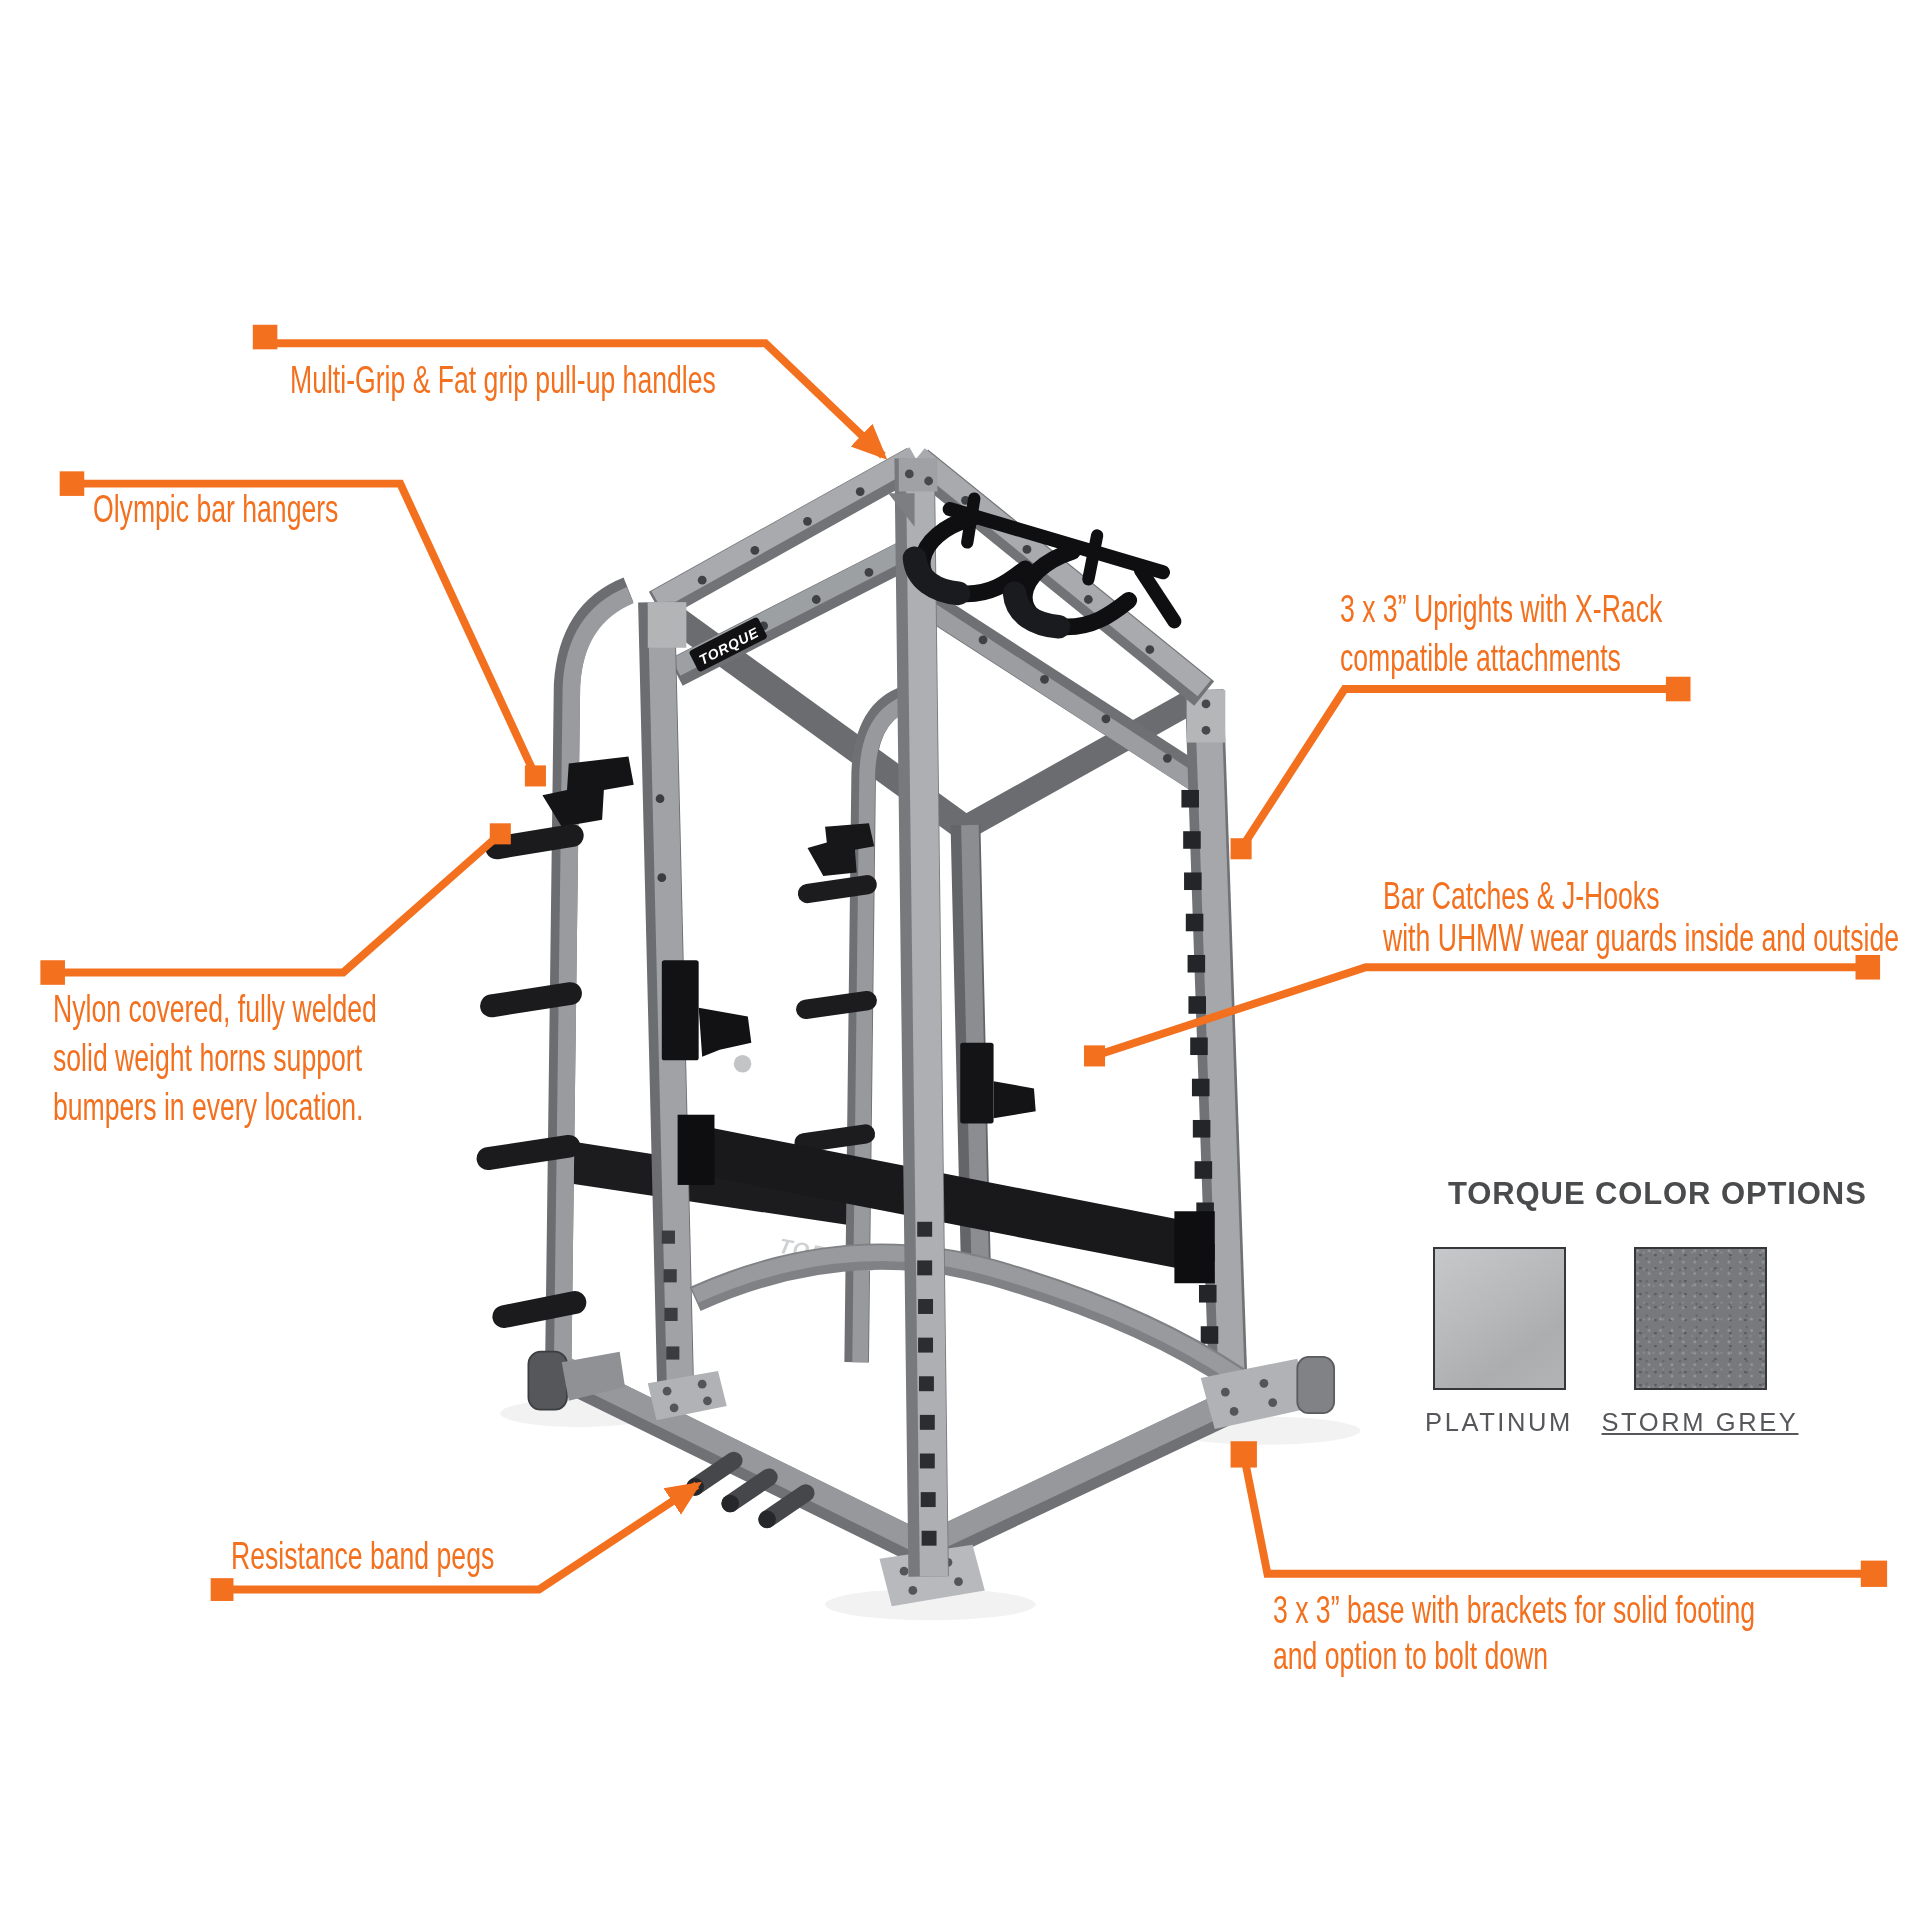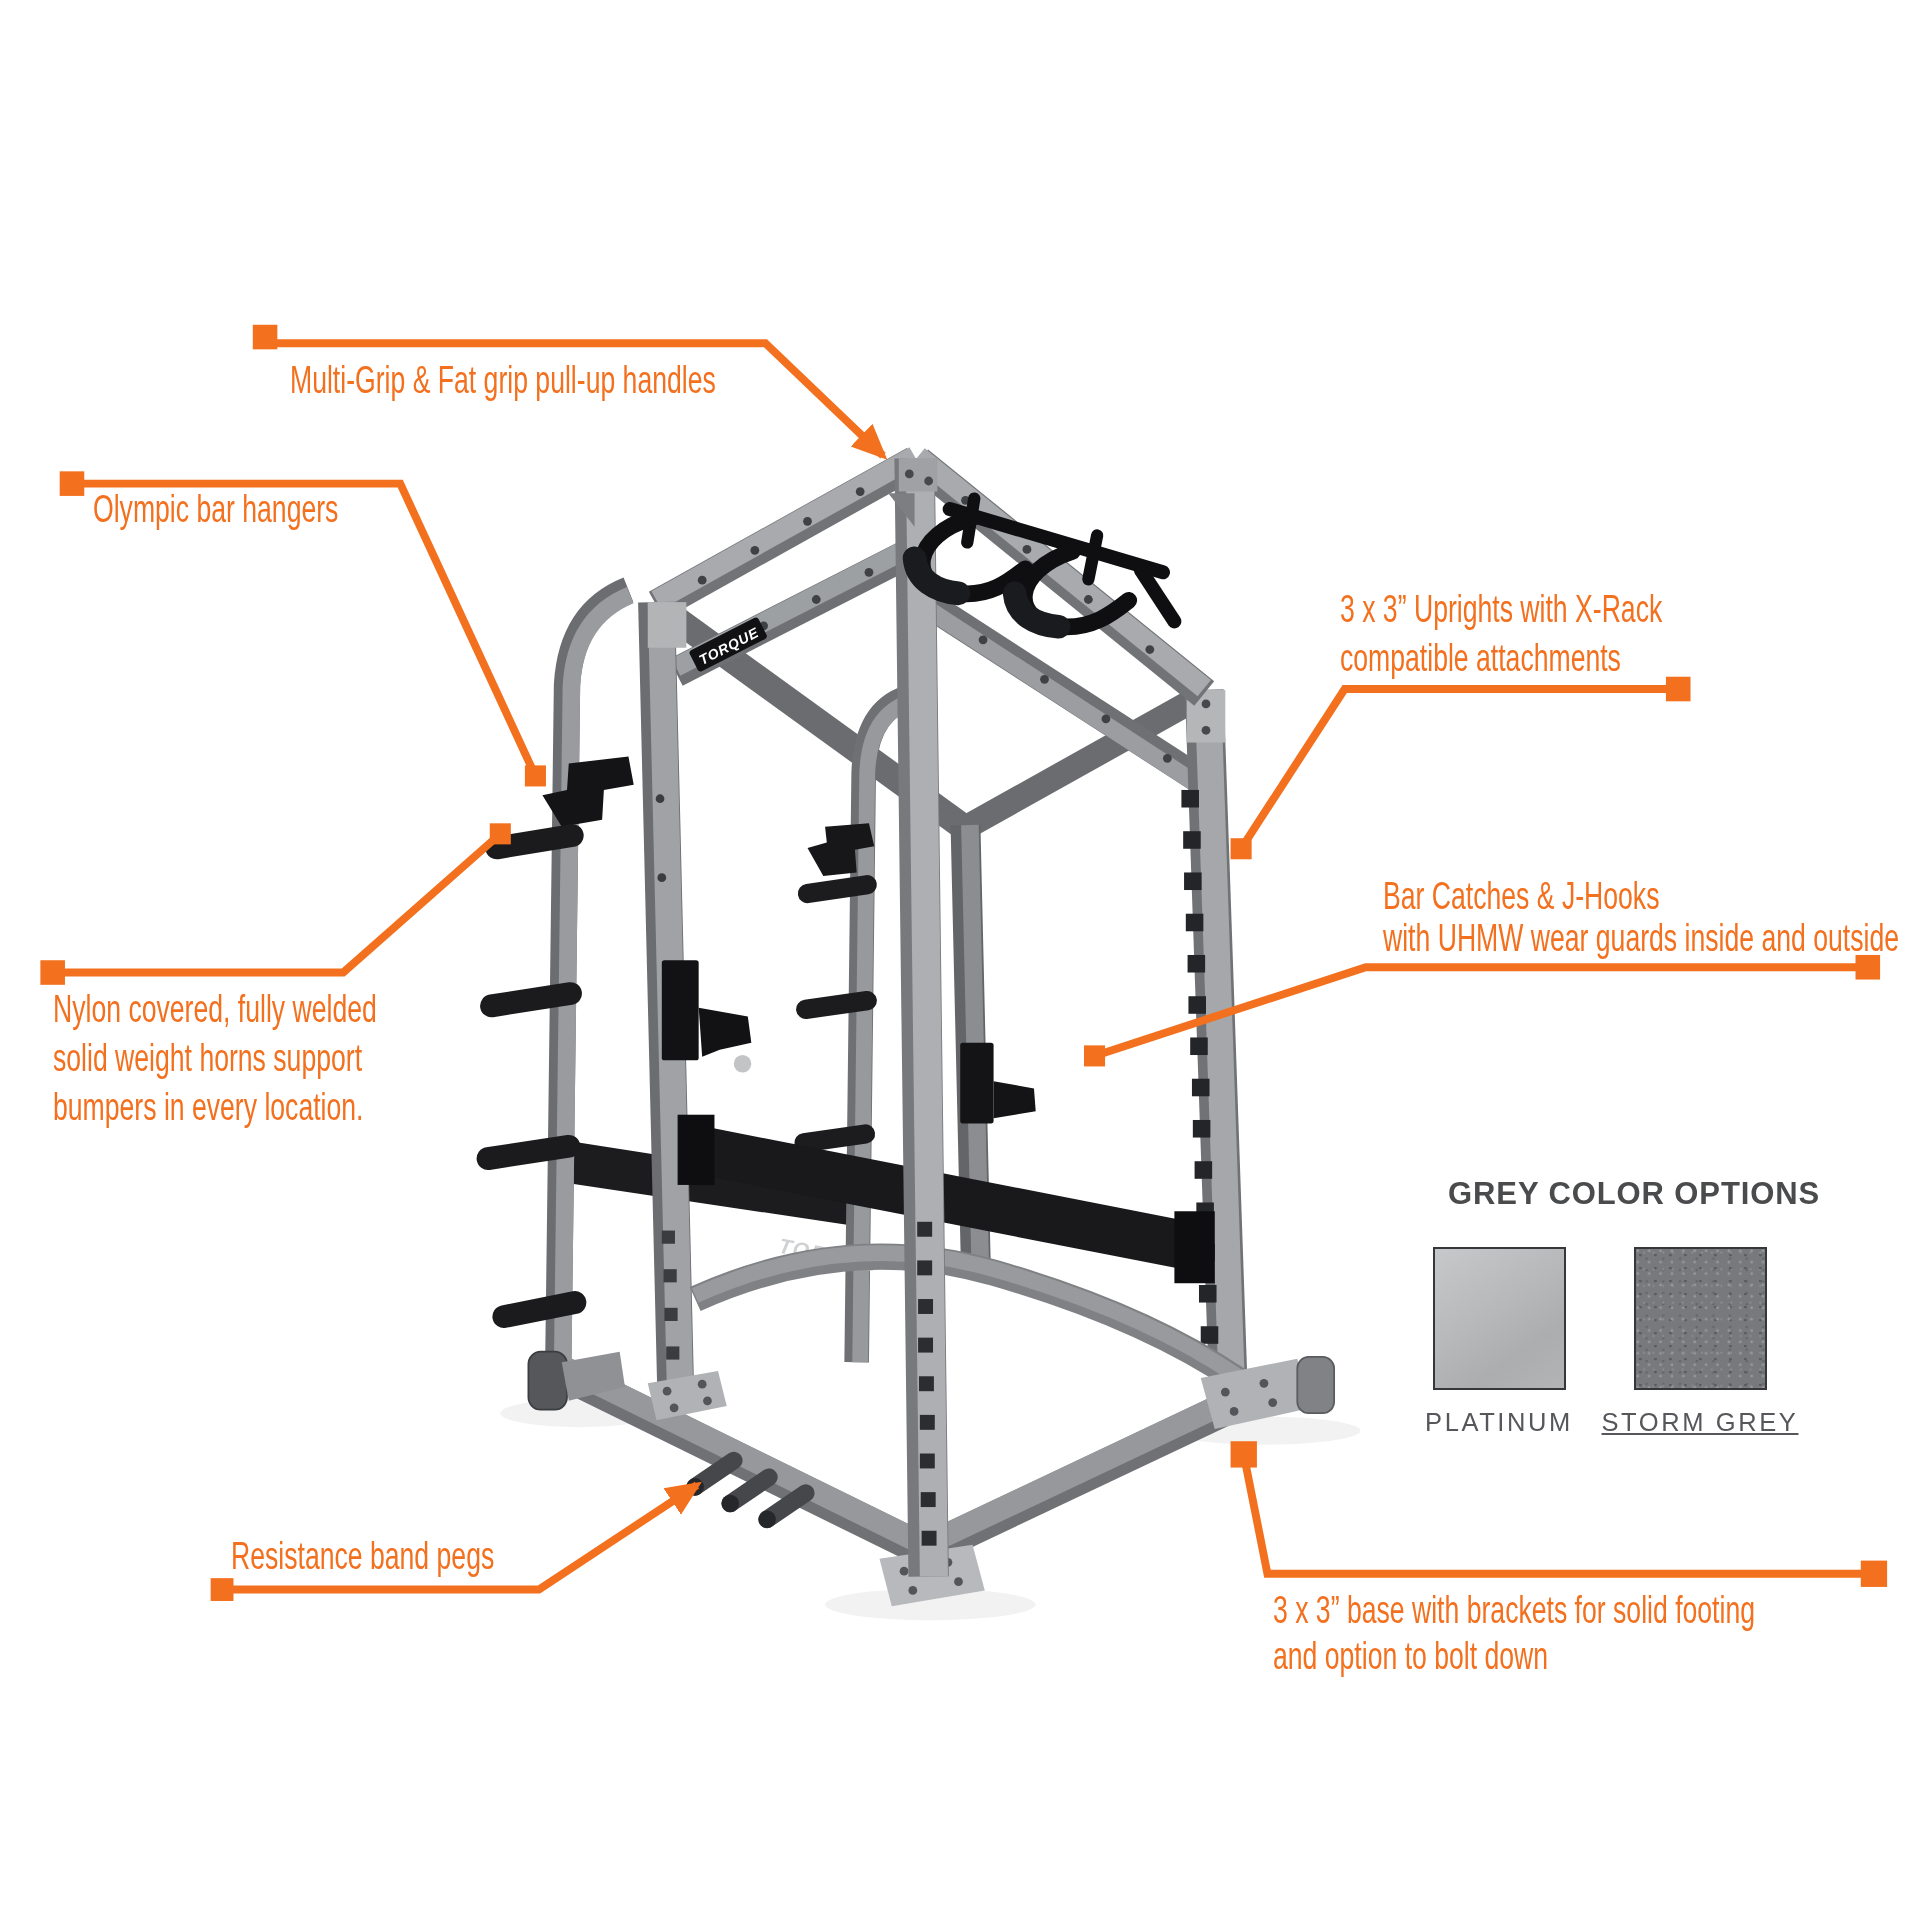--- a/index.html
+++ b/index.html
@@ -324,21 +324,21 @@
 
   <div class="callout" style="left:231px;top:1532px;">
     <div>Resistance band pegs</div>
   </div>
 
   <div class="callout mid" style="left:1273px;top:1587px;">
     <div>3 x 3” base with brackets for solid footing</div>
     <div>and option to bolt down</div>
   </div>
 
-  <div class="fco-heading">GREY COLOR OPTIONS</div>
+  <div class="fco-heading">TORQUE COLOR OPTIONS</div>
 
   <div class="swatch platinum"></div>
   <div class="swatch storm"></div>
 
   <div class="swatch-label" style="left:1499px;">PLATINUM</div>
   <div class="swatch-label" style="left:1700px;text-decoration:underline;">STORM GREY</div>
 
 </div>
 
 

